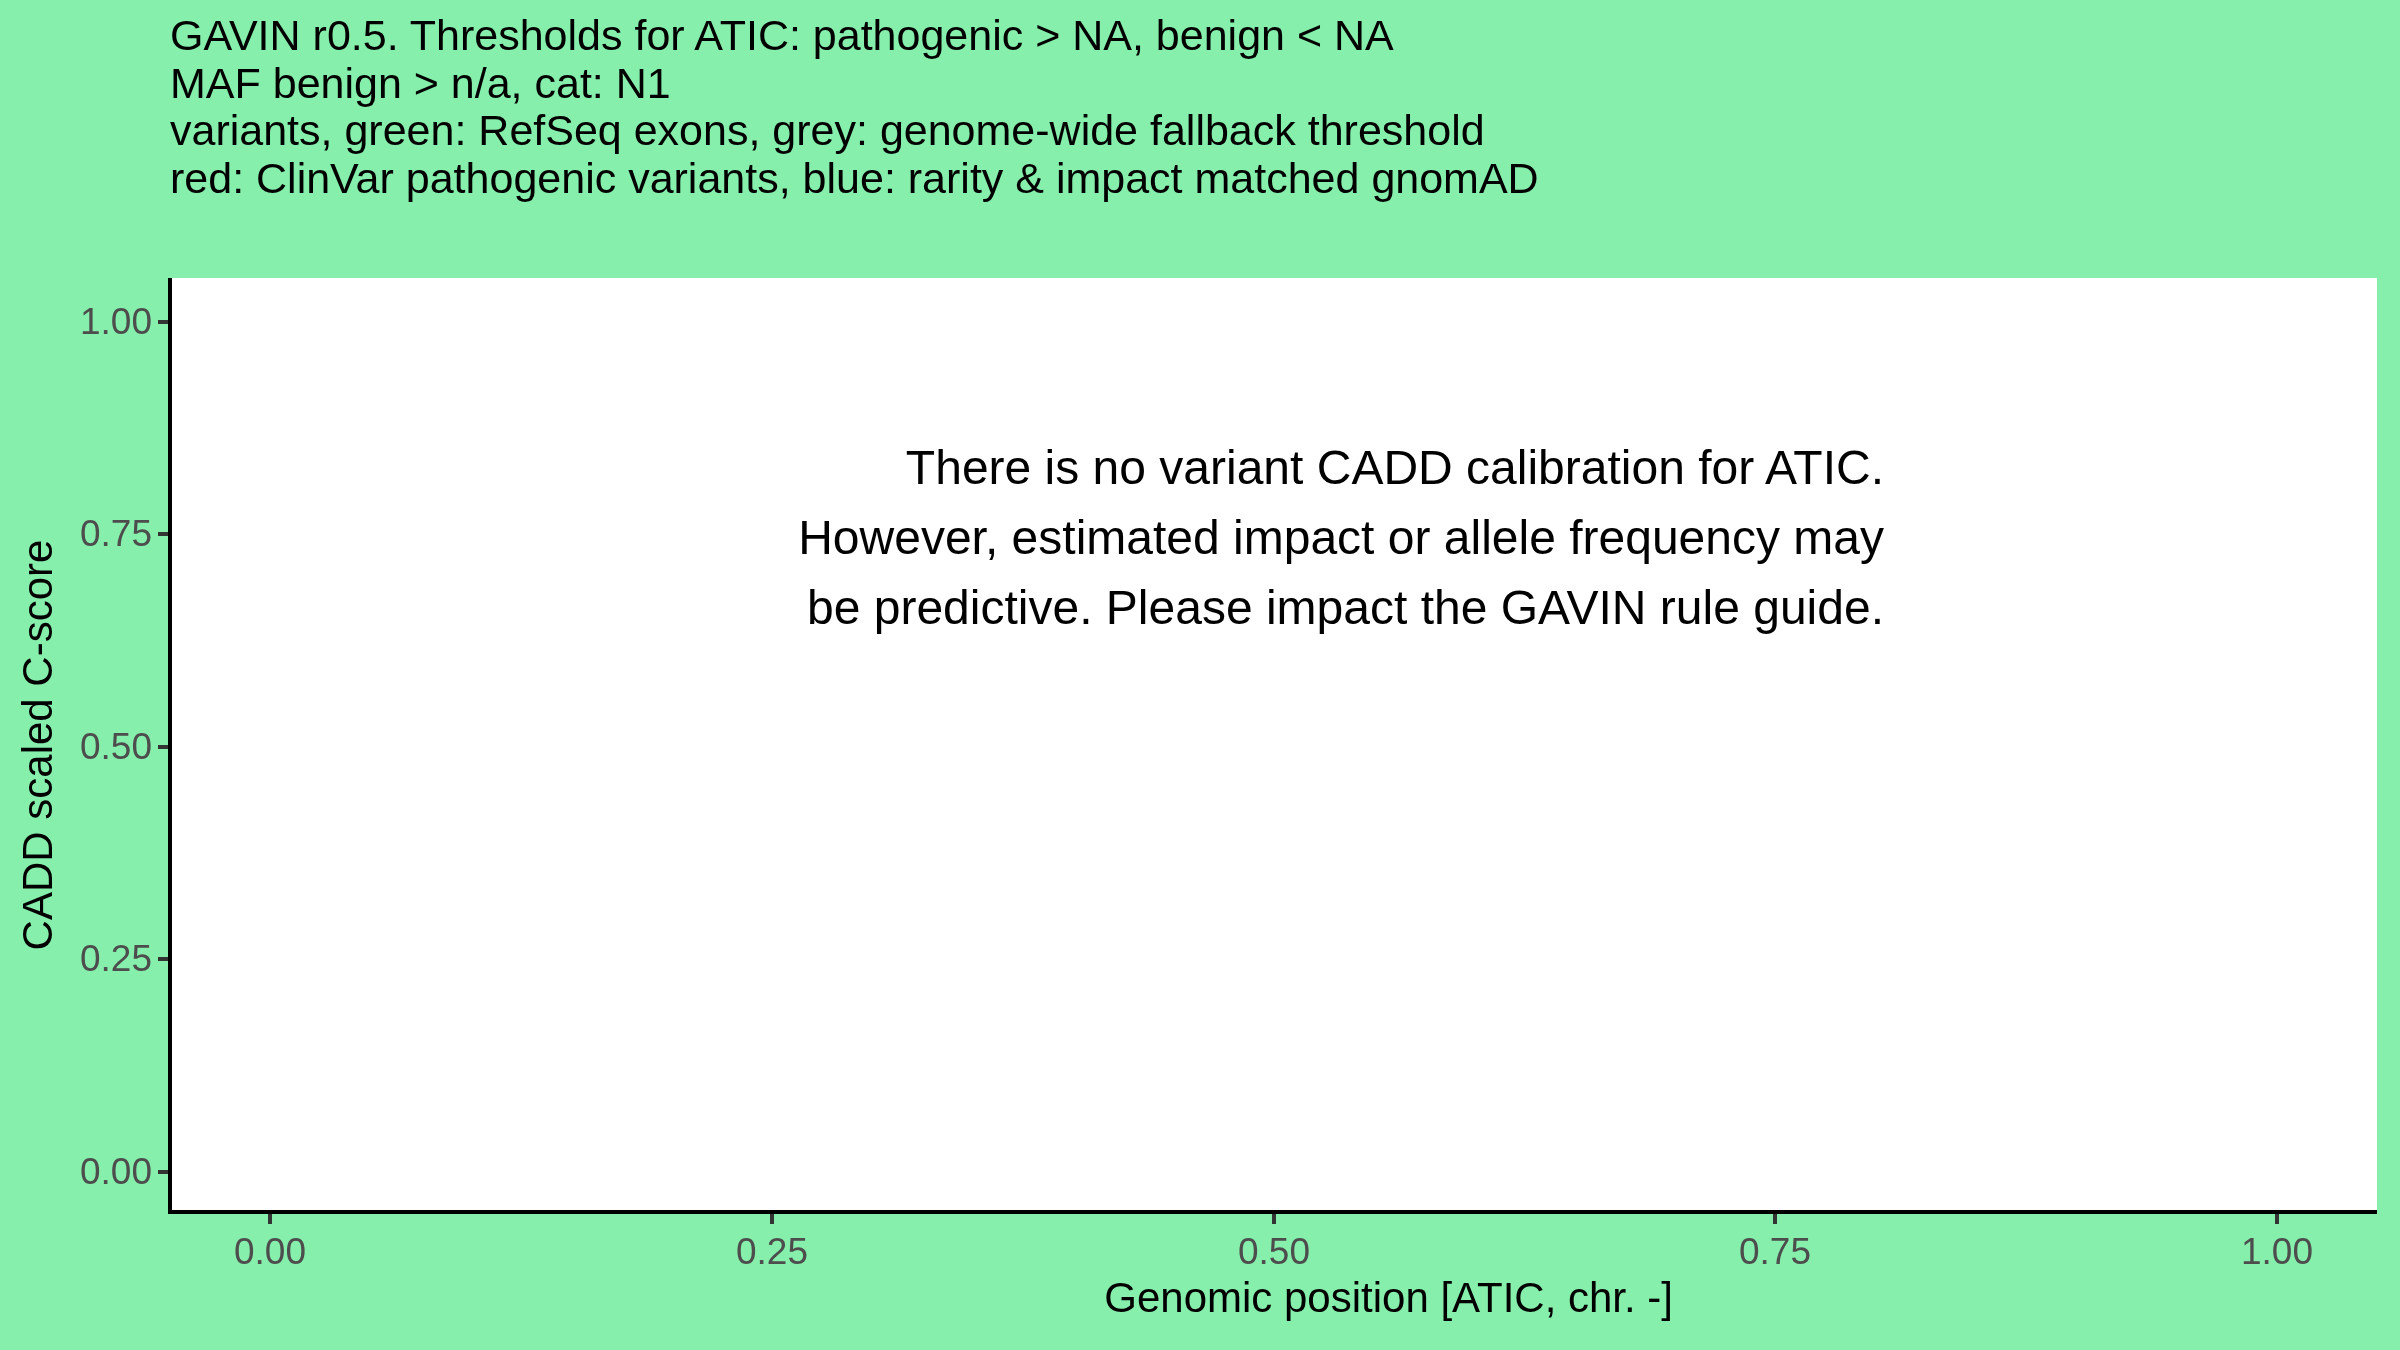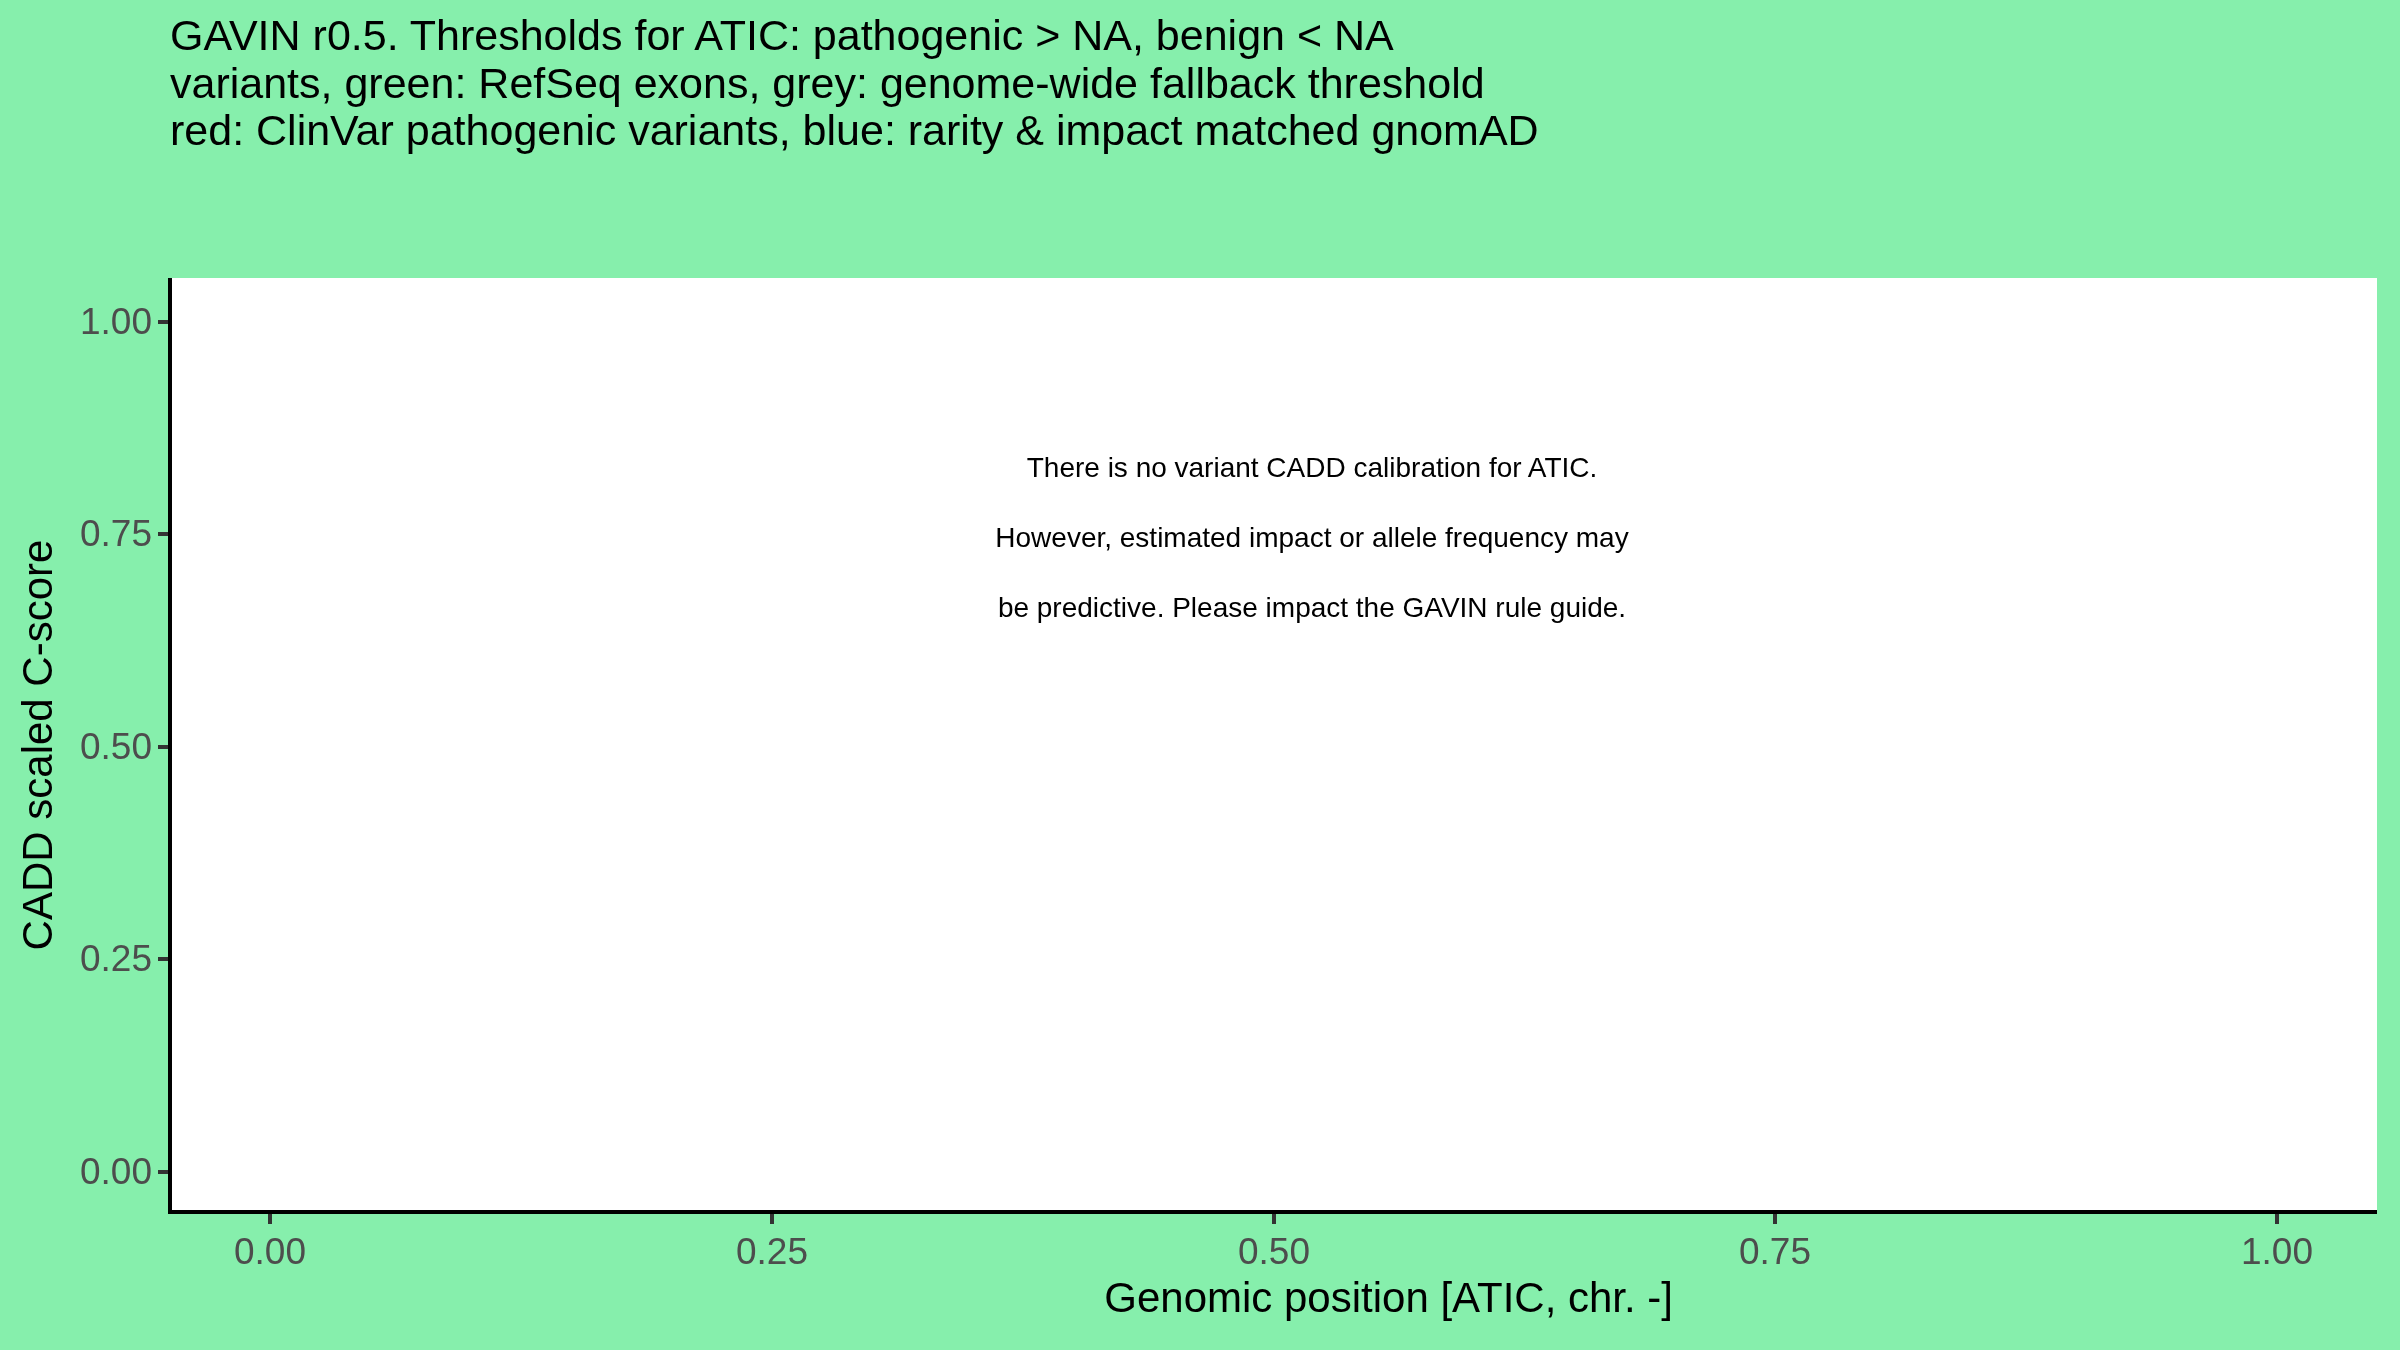--- a/index.html
+++ b/index.html
@@ -30,25 +30,25 @@
     top: 278px;
     width: 2209px;
     height: 936px;
     box-sizing: border-box;
     border-left: 4px solid #000000;
     border-bottom: 4px solid #000000;
     background: #ffffff;
   }
   .annotation {
     position: absolute;
-    left: 712px;
+    left: 684px;
     top: 433px;
     width: 1200px;
-    text-align: center;
-    font-size: 28px;
+    text-align: right;
+    font-size: 48px;
     line-height: 70px;
     color: #000000;
     white-space: nowrap;
   }
   .ytick {
     position: absolute;
     left: 158px;
     width: 10px;
     height: 4px;
     background: #333333;
@@ -100,20 +100,21 @@
     white-space: nowrap;
   }
 </style>
 </head>
 <body>
 
 <div class="canvas">
 
   <div class="plot-title">
     <div>GAVIN r0.5. Thresholds for ATIC: pathogenic &gt; NA, benign &lt; NA</div>
+    <div>MAF benign &gt; n/a, cat: N1</div>
     <div>variants, green: RefSeq exons, grey: genome-wide fallback threshold</div>
     <div>red: ClinVar pathogenic variants, blue: rarity &amp; impact matched gnomAD</div>
   </div>
 
   <div class="panel"></div>
 
   <div class="annotation">
     <div>There is no variant CADD calibration for ATIC.</div>
     <div>However, estimated impact or allele frequency may</div>
     <div>be predictive. Please impact the GAVIN rule guide.</div>

